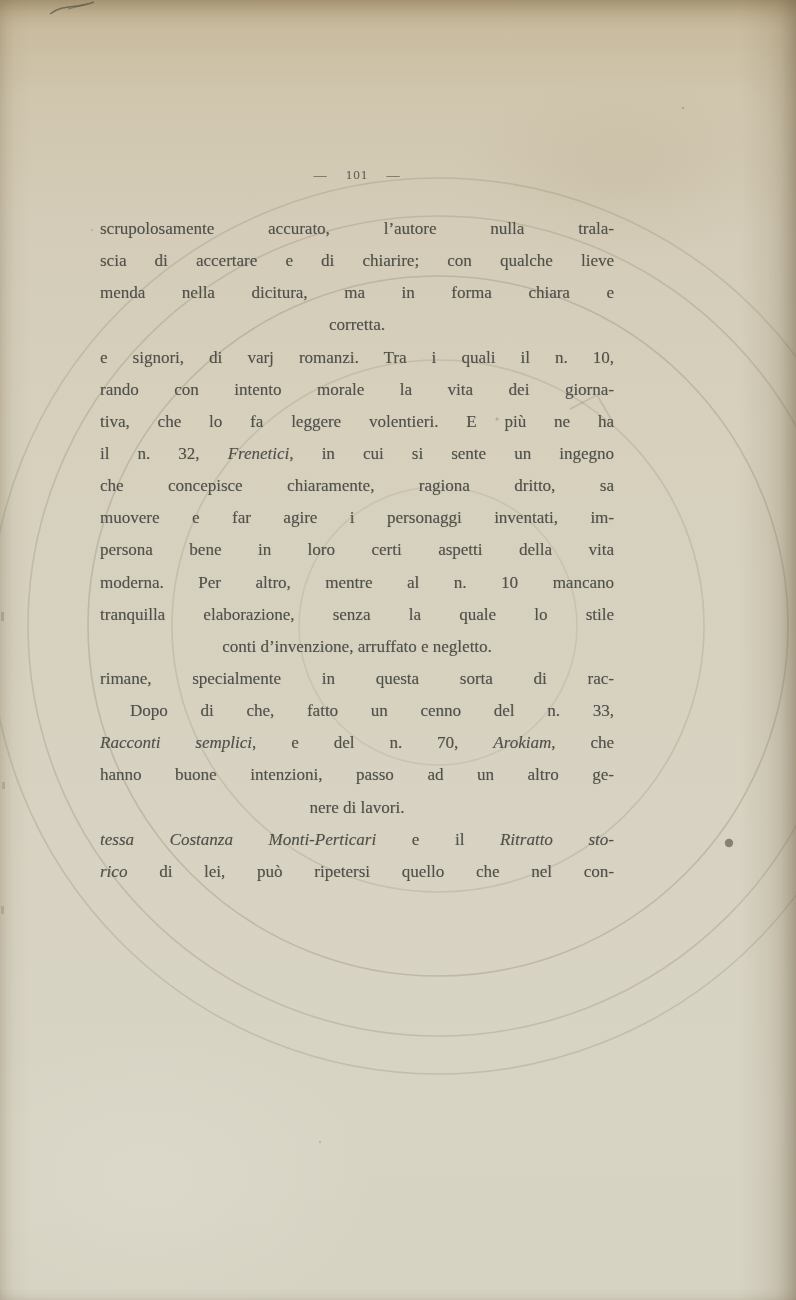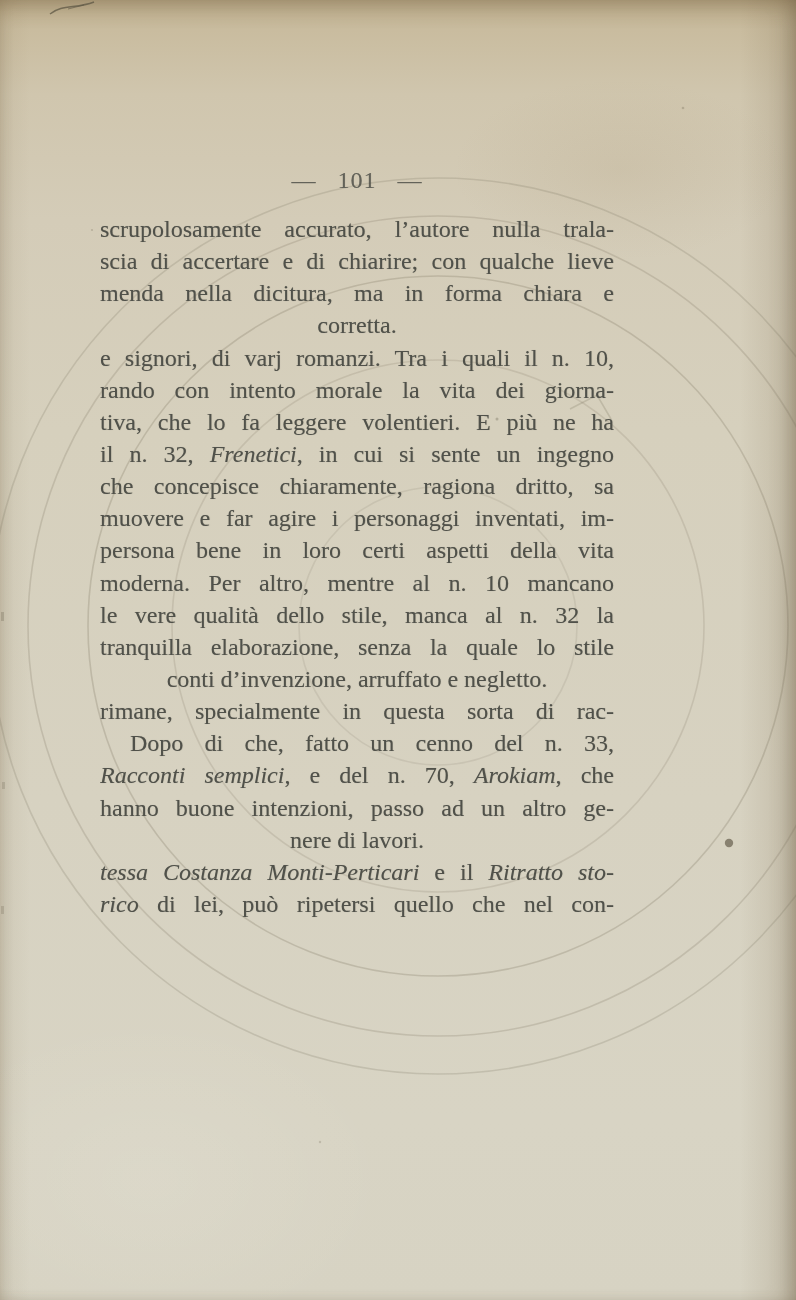--- a/index.html
+++ b/index.html
@@ -15,27 +15,27 @@
       linear-gradient(180deg, #bfb08f 0px, #c9bc9f 30px, #d0c6ae 95px, #d4ccb8 220px, #d6d0bd 430px, #d7d2c1 800px, #d8d4c4 1120px, #d7d3c3 100%);
     box-shadow:
       inset 0 16px 20px -10px rgba(110,88,55,0.38),
       inset -16px 0 22px -12px rgba(95,78,50,0.32),
       inset 10px 0 16px -12px rgba(95,78,50,0.20),
       inset 0 -10px 14px -12px rgba(95,78,50,0.14);
   }
   .marks{position:absolute;left:0;top:0;width:796px;height:1300px;color:var(--stamp_ring,#6f6753);}
   .pagenum{
     position:absolute;left:100px;top:167px;width:514px;
-    text-align:center;font-size:24px;letter-spacing:1px;word-spacing:14px;
+    text-align:center;font-size:13px;letter-spacing:1px;word-spacing:14px;
     color:var(--ink,#50514a);opacity:0.85;
     text-shadow:0.3px 0.3px 0.6px rgba(80,80,70,0.45);
   }
   .text-block{
     position:absolute;left:100px;top:213px;width:514px;
-    font-size:24px;line-height:32.15px;
+    font-size:17px;line-height:32.15px;
     color:var(--ink,#50514a);
     text-shadow:0.3px 0.3px 0.7px rgba(80,80,70,0.40);
   }
   .line{height:32.15px;overflow:hidden;text-align:center;}
   .line.jst{text-align:justify;text-align-last:justify;text-justify:inter-word;}
   .line.indent{text-indent:30px;}
   .it{font-style:italic;}
 </style>
 </head>
 <body>
@@ -79,21 +79,20 @@
       <div class="line jst"><span>menda nella dicitura, ma in forma chiara e</span></div>
       <div class="line"><span>corretta.</span></div>
       <div class="line jst"><span>e signori, di varj romanzi. Tra i quali il n. 10,</span></div>
       <div class="line jst"><span>rando con intento morale la vita dei giorna-</span></div>
       <div class="line jst"><span>tiva, che lo fa leggere volentieri. E più ne ha</span></div>
       <div class="line jst"><span>il n. 32, </span><span class="it">Frenetici</span><span>, in cui si sente un ingegno</span></div>
       <div class="line jst"><span>che concepisce chiaramente, ragiona dritto, sa</span></div>
       <div class="line jst"><span>muovere e far agire i personaggi inventati, im-</span></div>
       <div class="line jst"><span>persona bene in loro certi aspetti della vita</span></div>
       <div class="line jst"><span>moderna. Per altro, mentre al n. 10 mancano</span></div>
-      <div class="line jst"><span>le vere qualità dello stile, manca al n. 32 la</span></div>
       <div class="line jst"><span>tranquilla elaborazione, senza la quale lo stile</span></div>
       <div class="line"><span>conti d’invenzione, arruffato e negletto.</span></div>
       <div class="line jst"><span>rimane, specialmente in questa sorta di rac-</span></div>
       <div class="line jst indent"><span>Dopo di che, fatto un cenno del n. 33,</span></div>
       <div class="line jst"><span class="it">Racconti semplici</span><span>, e del n. 70, </span><span class="it">Arokiam</span><span>, che</span></div>
       <div class="line jst"><span>hanno buone intenzioni, passo ad un altro ge-</span></div>
       <div class="line"><span>nere di lavori.</span></div>
       <div class="line jst"><span class="it">tessa Costanza Monti-Perticari</span><span> e il </span><span class="it">Ritratto sto-</span></div>
       <div class="line jst"><span class="it">rico</span><span> di lei, può ripetersi quello che nel con-</span></div>
     </div>

